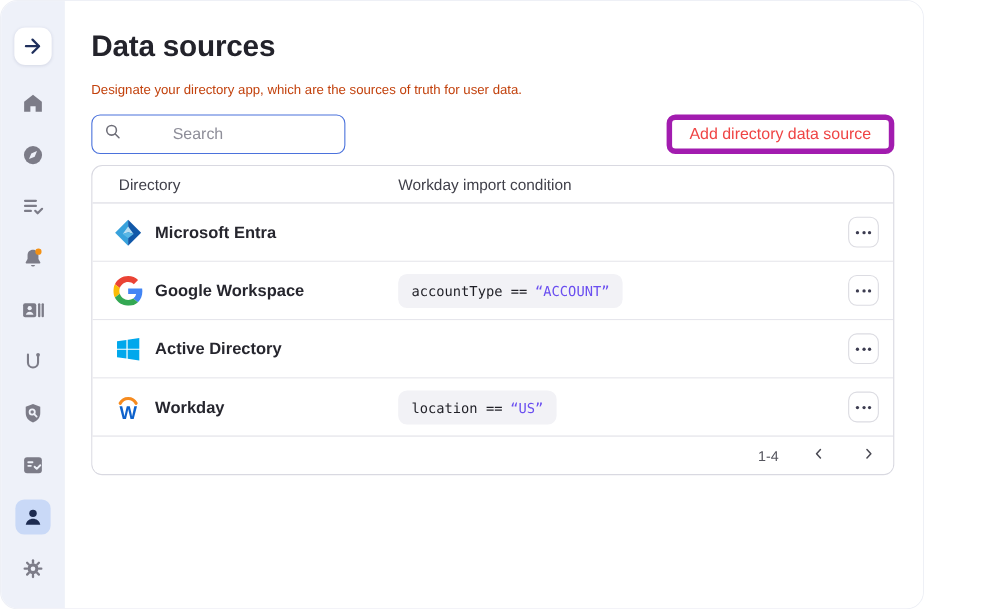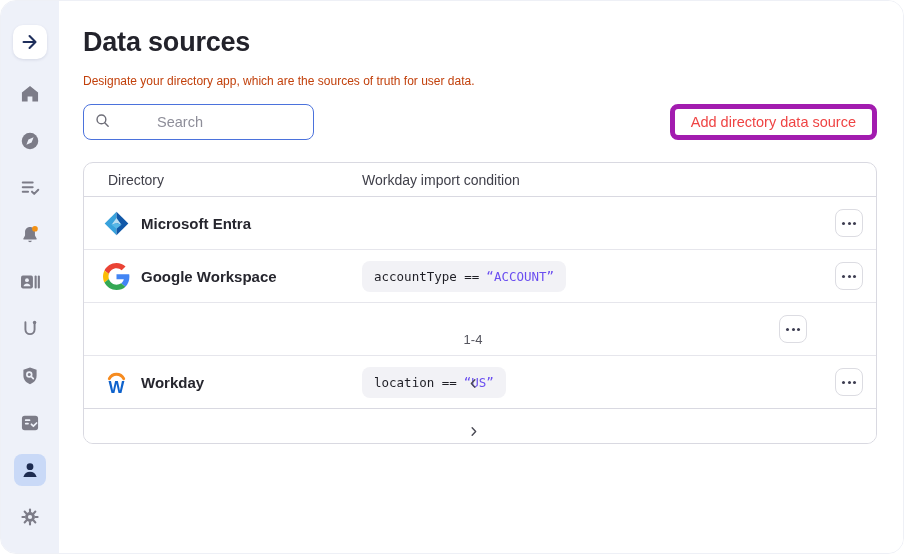--- a/index.html
+++ b/index.html
@@ -1,18 +1,18 @@
 <!DOCTYPE html>
 <html><head>
 <meta charset="utf-8">
 <style>
   * { box-sizing: border-box; margin: 0; padding: 0; }
   html,body { background:#ffffff; font-family:"Liberation Sans", sans-serif; }
   .window{
-    width:904px; height:554px; border-radius:16px; overflow:hidden;
+    width:840px; height:554px; border-radius:16px; overflow:hidden;
     display:flex; background:#ffffff; border:1px solid #eef0f6;
   }
   
   .sidebar{
     width:58px; background:#eef1f9; flex:0 0 58px;
     display:flex; flex-direction:column; align-items:center;
     padding-top:24px; gap:15px;
   }
   .side-item{
     width:32px; height:32px; border-radius:8px;
@@ -51,21 +51,21 @@
   }
   .search-box input::placeholder{ color:#8e8e99; }
   .add-btn{
     margin-left:auto; height:36px; padding:0 16px; background:#fff;
     border:5px solid #a21caf; border-radius:8px; color:#ef4444;
     font-size:14.5px; font-weight:500; cursor:pointer;
     font-family:"Liberation Sans", sans-serif;
   }
   
   .table{
-    margin-top:22px; border:1px solid #d9d9e1; border-radius:10px;
+    margin-top:10px; border:1px solid #d9d9e1; border-radius:10px;
     overflow:hidden; background:#fff;
   }
   .thead, .trow{
     display:grid; grid-template-columns:278px 1fr 56px; align-items:center;
   }
   .thead{ height:34px; font-size:14px; color:#3f3f49; border-bottom:1px solid #d9d9e1; }
   .thead .cell-name{ padding-left:24px; }
   .trow{ height:53px; border-bottom:1px solid #e6e6ec; cursor:pointer; }
   .trow:last-of-type{ border-bottom:1px solid #d9d9e1; }
   .cell-name{ display:flex; align-items:center; padding-left:18px; }
@@ -78,21 +78,21 @@
   }
   .chip-val{ color:#6a4ef0; margin-left:7px; }
   .cell-menu{ display:flex; justify-content:flex-end; padding-right:13px; }
   .menu-btn{
     width:28px; height:28px; border:1px solid #dcdce2; border-radius:8px; background:#fff;
     display:flex; align-items:center; justify-content:center; gap:2.5px; cursor:pointer;
   }
   .menu-btn .dot{ width:3px; height:3px; border-radius:50%; background:#3c3c50; }
   .tfoot{
     height:34px; display:flex; align-items:center; justify-content:flex-end;
-    gap:28px; padding-right:14px; background:#fff;flex-direction:column;
+    gap:28px; padding-right:14px; background:#fff;
   }
   .range-label{ font-size:13px; color:#55555e; }
   .pager-btn{ background:none; border:none; cursor:pointer; padding:2px; display:flex; }
   .pager-btn svg{ width:13px; height:13px; }
 </style>
 </head>
 <body>
 
 <div class="window">
   <nav class="sidebar">
@@ -248,20 +248,31 @@
     </div>
     <div class="cell-menu">
       <button class="menu-btn">
                 <span class="dot"></span>
                 <span class="dot"></span>
                 <span class="dot"></span>
               </button>
     </div>
   </div>
           <div class="trow">
+    <div class="cell-name">
+      <span class="row-icon-slot">
+                <svg viewBox="0 0 24 24" fill="#00a8ec">
+                  <path d="M3 5.6 10.6 4.5v7H3z"></path>
+                  <path d="M11.6 4.3 21 3v8.5h-9.4z"></path>
+                  <path d="M3 12.5h7.6v7L3 18.4z"></path>
+                  <path d="M11.6 12.5H21V21l-9.4-1.3z"></path>
+                </svg>
+              </span>
+      <span class="row-name">Active Directory</span>
+    </div>
     <div class="cell-cond">
       
     </div>
     <div class="cell-menu">
       <button class="menu-btn">
                 <span class="dot"></span>
                 <span class="dot"></span>
                 <span class="dot"></span>
               </button>
     </div>

